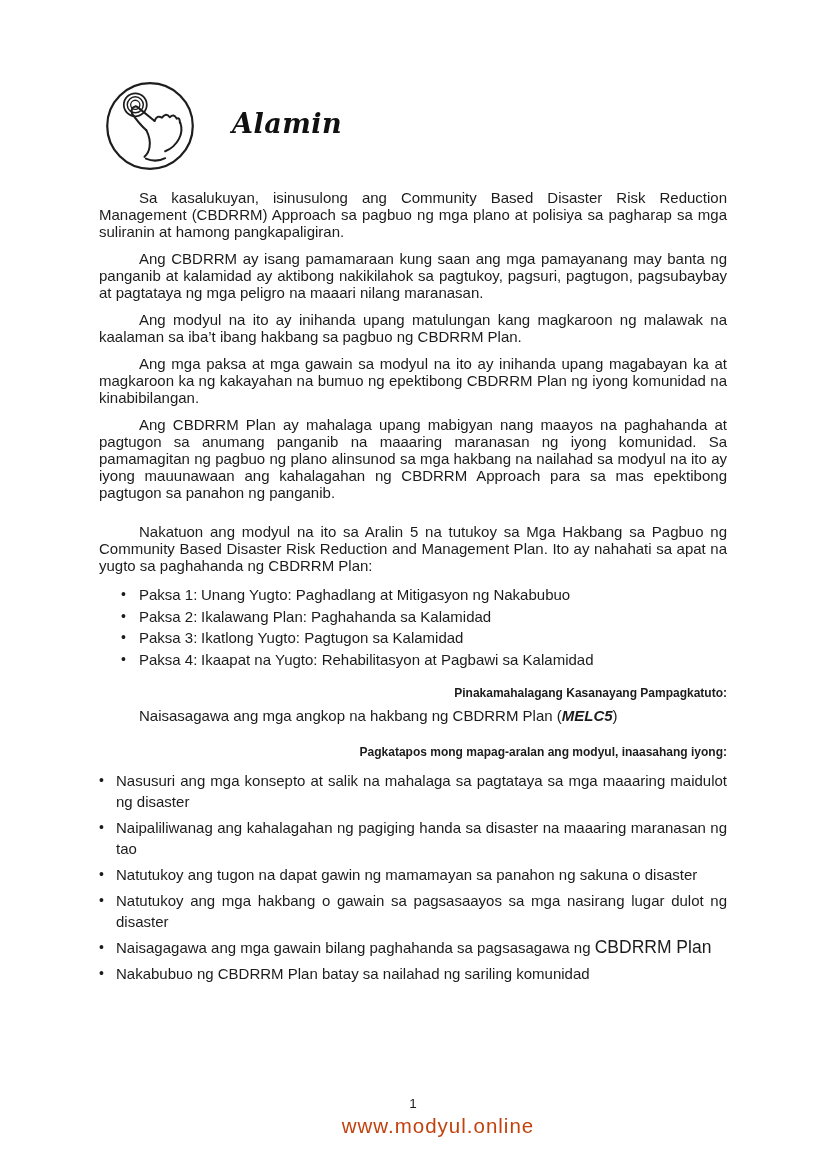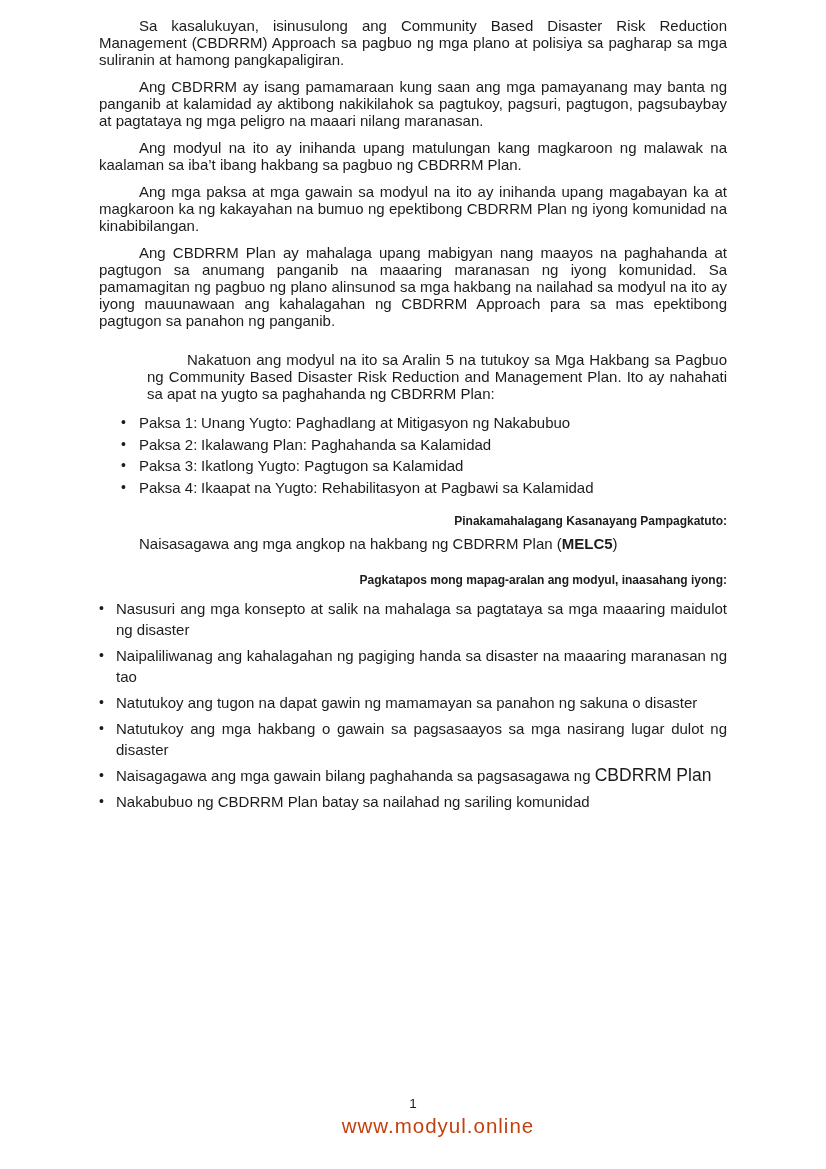--- a/index.html
+++ b/index.html
@@ -40,21 +40,21 @@
   }
   
   .p {
     font-size: 15px;
     line-height: 17px;
     text-align: justify;
     text-indent: 40px;
     margin-bottom: 10px;
   }
   .p.first { margin-top: 17px; }
-  .p.gap-before { margin-top: 22px; margin-left: 48px; }
+  .p.gap-before { margin-top: 22px; }
   
   .paksa-list { margin: 0 0 0 22px; }
   .paksa-item {
     display: flex;
     font-size: 15px;
     line-height: 21.5px;
   }
   .paksa-item .bullet {
     width: 18px;
     flex: 0 0 auto;
@@ -74,20 +74,21 @@
     text-align: right;
   }
   .melc-line {
     font-size: 15px;
     line-height: 21px;
     text-indent: 40px;
     margin-top: 1px;
   }
   .melc-line .melc-em {
     font-weight: bold;
+    font-style: italic;
   }
   .objectives-heading { margin-top: 16px; }
   
   .obj-list { margin-top: 7px; }
   .obj-item {
     display: flex;
     font-size: 15px;
     line-height: 21px;
     margin-bottom: 5px;
   }
@@ -119,20 +120,37 @@
     letter-spacing: 1px;
     color: #c2410c;
     margin-left: 25px;
   }
 </style>
 </head>
 <body>
 
 <div class="content">
 
+  <div class="header">
+    <div class="icon-wrap">
+      <svg viewBox="0 0 100 100" fill="none" stroke="#1d1d1d" stroke-linecap="round" stroke-linejoin="round">
+        <circle cx="50" cy="50" r="46.5" stroke-width="2.4"></circle>
+        <circle cx="34" cy="27" r="12.5" stroke-width="1.9"></circle>
+        <circle cx="34" cy="27" r="8.7" stroke-width="1.6"></circle>
+        <circle cx="34" cy="27" r="5" stroke-width="1.4"></circle>
+        <path d="M30.5 36.5 Q28.5 30 34.5 28.5 L36.5 29.5 Q47 38 55 44.5" stroke-width="2.2"></path>
+        <path d="M30.5 36.5 Q38.5 48 46 54.5" stroke-width="2.2"></path>
+        <path d="M55 44.5 q2.5 -7 8 -3.5 q4.5 -6 8.5 -0.5 q4.5 -4.5 7.5 1.5 q3.5 -2 3.5 4.5" stroke-width="2.2"></path>
+        <path d="M83 46.5 q3 9 -1.5 17.5 q-5 9.5 -15 13.5" stroke-width="2.2"></path>
+        <path d="M46 54.5 q5 10 3.5 18.5 q-1 6.5 -5.5 10.5" stroke-width="2.2"></path>
+        <path d="M45.5 85.5 q11 4.5 21 -0.5" stroke-width="2.2"></path>
+      </svg>
+    </div>
+    <div class="page-title">Alamin</div>
+  </div>
 
   <p class="p first">Sa kasalukuyan, isinusulong ang Community Based Disaster Risk Reduction Management (CBDRRM) Approach sa pagbuo ng mga plano at polisiya sa pagharap sa mga suliranin at hamong pangkapaligiran.</p>
   <p class="p">Ang CBDRRM ay isang pamamaraan kung saan ang mga pamayanang may banta ng panganib at kalamidad ay aktibong nakikilahok sa pagtukoy, pagsuri, pagtugon, pagsubaybay at pagtataya ng mga peligro na maaari nilang maranasan.</p>
   <p class="p">Ang modyul na ito ay inihanda upang matulungan kang magkaroon ng malawak na kaalaman sa iba’t ibang hakbang sa pagbuo ng CBDRRM Plan.</p>
   <p class="p">Ang mga paksa at mga gawain sa modyul na ito ay inihanda upang magabayan ka at magkaroon ka ng kakayahan na bumuo ng epektibong CBDRRM Plan ng iyong komunidad na kinabibilangan.</p>
   <p class="p">Ang CBDRRM Plan ay mahalaga upang mabigyan nang maayos na paghahanda at pagtugon sa anumang panganib na maaaring maranasan ng iyong komunidad. Sa pamamagitan ng pagbuo ng plano alinsunod sa mga hakbang na nailahad sa modyul na ito ay iyong mauunawaan ang kahalagahan ng CBDRRM Approach para sa mas epektibong pagtugon sa panahon ng panganib.</p>
   <p class="p gap-before">Nakatuon ang modyul na ito sa Aralin 5 na tutukoy sa Mga Hakbang sa Pagbuo ng Community Based Disaster Risk Reduction and Management Plan. Ito ay nahahati sa apat na yugto sa paghahanda ng CBDRRM Plan:</p>
 
   <div class="paksa-list">
     <div class="paksa-item">

